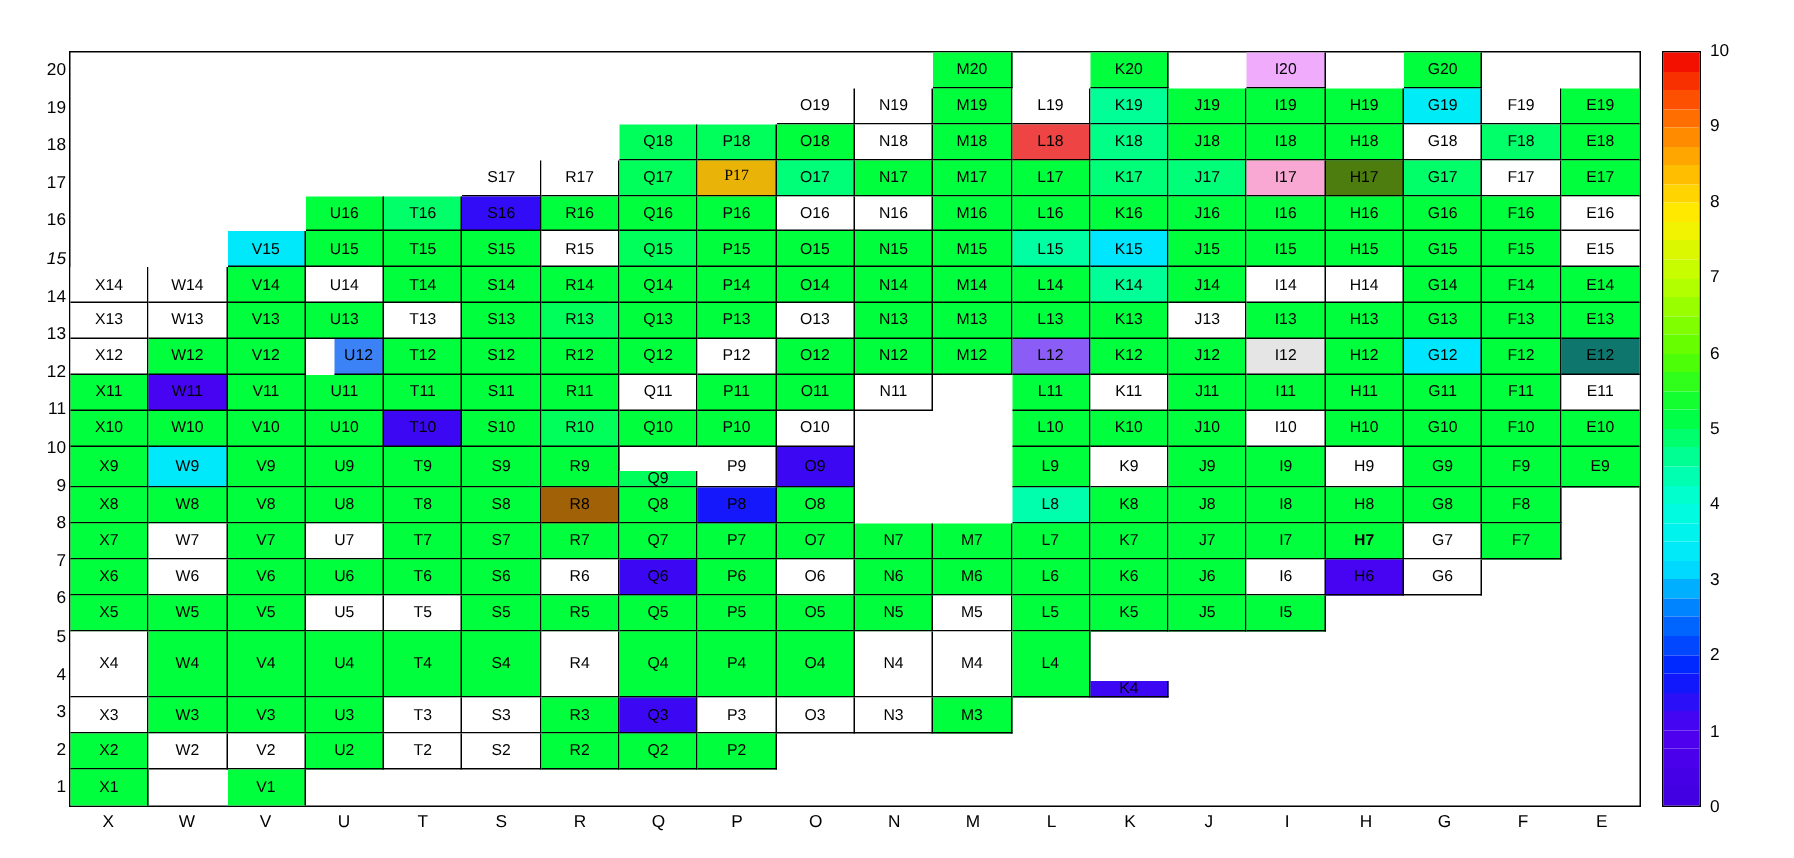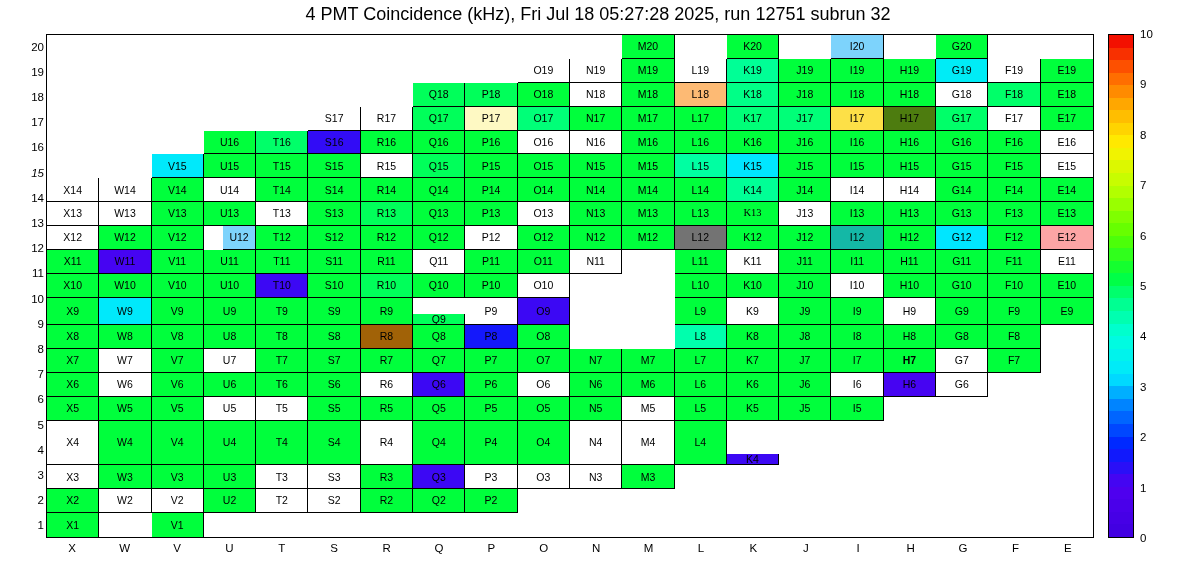--- a/index.html
+++ b/index.html
@@ -102,21 +102,20 @@
     font-size: 11.5px;
     color: #000;
     transform: translateY(-50%);
   }
 </style>
 </head>
 <body>
 
 <div id="root">
 
-  <div id="title">4 PMT Coincidence (kHz), Fri Jul 18 05:27:28 2025, run 12751 subrun 32</div>
 
   <div id="ylabels">
       <div style="top: 12.6px;">20</div>
       <div style="top: 37.8px;">19</div>
       <div style="top: 63px;">18</div>
       <div style="top: 88.2px;">17</div>
       <div style="top: 113.4px;">16</div>
       <div style="top: 138.6px; font-style: italic;">15</div>
       <div style="top: 163.8px;">14</div>
       <div style="top: 189px;">13</div>
@@ -144,21 +143,21 @@
         <div class="cell empty"></div>
         <div class="cell empty"></div>
         <div class="cell empty"></div>
         <div class="cell empty"></div>
         <div class="cell empty"></div>
         <div class="cell empty"></div>
         <div class="cell" style="background: rgb(0, 255, 60);">M20</div>
         <div class="cell empty"></div>
         <div class="cell" style="background: rgb(0, 255, 60);">K20</div>
         <div class="cell empty"></div>
-        <div class="cell" style="background: #7dd3fc;">I20</div>
+        <div class="cell" style="background: #f0abfc;">I20</div>
         <div class="cell empty"></div>
         <div class="cell" style="background: rgb(0, 255, 60);">G20</div>
         <div class="cell empty"></div>
         <div class="cell lastcol empty"></div>
         <div class="cell empty"></div>
         <div class="cell empty"></div>
         <div class="cell empty"></div>
         <div class="cell empty"></div>
         <div class="cell empty"></div>
         <div class="cell empty"></div>
@@ -181,44 +180,44 @@
         <div class="cell empty"></div>
         <div class="cell empty"></div>
         <div class="cell empty"></div>
         <div class="cell empty"></div>
         <div class="cell empty"></div>
         <div class="cell" style="background: rgb(0, 255, 90);">Q18</div>
         <div class="cell" style="background: rgb(0, 255, 90);">P18</div>
         <div class="cell" style="background: rgb(0, 255, 60);">O18</div>
         <div class="cell" style="background: rgb(255, 255, 255);">N18</div>
         <div class="cell" style="background: rgb(0, 255, 60);">M18</div>
-        <div class="cell" style="background: #fdba74; text-align: center;">L18</div>
+        <div class="cell" style="background: #ef4444; text-align: center;">L18</div>
         <div class="cell" style="background: rgb(0, 255, 135);">K18</div>
         <div class="cell" style="background: rgb(0, 255, 60);">J18</div>
         <div class="cell" style="background: rgb(0, 255, 60);">I18</div>
         <div class="cell" style="background: rgb(0, 255, 60);">H18</div>
         <div class="cell" style="background: rgb(255, 255, 255);">G18</div>
         <div class="cell" style="background: rgb(0, 255, 105);">F18</div>
         <div class="cell lastcol" style="background: rgb(0, 255, 60);">E18</div>
         <div class="cell empty"></div>
         <div class="cell empty"></div>
         <div class="cell empty"></div>
         <div class="cell empty"></div>
         <div class="cell empty"></div>
         <div class="cell" style="background: rgb(255, 255, 255);">S17</div>
         <div class="cell" style="background: rgb(255, 255, 255);">R17</div>
         <div class="cell" style="background: rgb(0, 255, 90);">Q17</div>
-        <div class="cell" style="background: #fef9c3;">P17</div>
+        <div class="cell" style="background: #eab308; font-family: Liberation Serif, serif;">P17</div>
         <div class="cell" style="background: rgb(0, 255, 120);">O17</div>
         <div class="cell" style="background: rgb(0, 255, 60);">N17</div>
         <div class="cell" style="background: rgb(0, 255, 60);">M17</div>
         <div class="cell" style="background: rgb(0, 255, 60);">L17</div>
         <div class="cell" style="background: rgb(0, 255, 120);">K17</div>
         <div class="cell" style="background: rgb(0, 255, 120);">J17</div>
-        <div class="cell" style="background: #fde047;">I17</div>
+        <div class="cell" style="background: #f9a8d4;">I17</div>
         <div class="cell" style="background: #4d7c0f;">H17</div>
         <div class="cell" style="background: rgb(0, 255, 105);">G17</div>
         <div class="cell" style="background: rgb(255, 255, 255);">F17</div>
         <div class="cell lastcol" style="background: rgb(0, 255, 60);">E17</div>
         <div class="cell empty"></div>
         <div class="cell empty"></div>
         <div class="cell empty"></div>
         <div class="cell" style="background: rgb(0, 255, 60);">U16</div>
         <div class="cell" style="background: rgb(0, 255, 105);">T16</div>
         <div class="cell" style="background: rgb(50, 12, 246);">S16</div>
@@ -282,47 +281,47 @@
         <div class="cell" style="background: rgb(0, 255, 60);">U13</div>
         <div class="cell" style="background: rgb(255, 255, 255);">T13</div>
         <div class="cell" style="background: rgb(0, 255, 60);">S13</div>
         <div class="cell" style="background: rgb(0, 255, 90);">R13</div>
         <div class="cell" style="background: rgb(0, 255, 60);">Q13</div>
         <div class="cell" style="background: rgb(0, 255, 60);">P13</div>
         <div class="cell" style="background: rgb(255, 255, 255);">O13</div>
         <div class="cell" style="background: rgb(0, 255, 60);">N13</div>
         <div class="cell" style="background: rgb(0, 255, 60);">M13</div>
         <div class="cell" style="background: rgb(0, 255, 60);">L13</div>
-        <div class="cell" style="background: rgb(0, 255, 60); font-family: Liberation Serif, serif;">K13</div>
+        <div class="cell" style="background: rgb(0, 255, 60);">K13</div>
         <div class="cell" style="background: rgb(255, 255, 255);">J13</div>
         <div class="cell" style="background: rgb(0, 255, 60);">I13</div>
         <div class="cell" style="background: rgb(0, 255, 60);">H13</div>
         <div class="cell" style="background: rgb(0, 255, 60);">G13</div>
         <div class="cell" style="background: rgb(0, 255, 60);">F13</div>
         <div class="cell lastcol" style="background: rgb(0, 255, 60);">E13</div>
         <div class="cell" style="background: rgb(255, 255, 255);">X12</div>
         <div class="cell" style="background: rgb(0, 255, 60);">W12</div>
         <div class="cell" style="background: rgb(0, 255, 60);">V12</div>
-        <div class="cell" style="background: #7dd3fc; margin-left: 19px;">U12</div>
+        <div class="cell" style="background: #3b82f6; margin-left: 19px;">U12</div>
         <div class="cell" style="background: rgb(0, 255, 60);">T12</div>
         <div class="cell" style="background: rgb(0, 255, 60);">S12</div>
         <div class="cell" style="background: rgb(0, 255, 60);">R12</div>
         <div class="cell" style="background: rgb(0, 255, 60);">Q12</div>
         <div class="cell" style="background: rgb(255, 255, 255);">P12</div>
         <div class="cell" style="background: rgb(0, 255, 60);">O12</div>
         <div class="cell" style="background: rgb(0, 255, 60);">N12</div>
         <div class="cell" style="background: rgb(0, 255, 60);">M12</div>
-        <div class="cell" style="background: #737373;">L12</div>
+        <div class="cell" style="background: #8b5cf6;">L12</div>
         <div class="cell" style="background: rgb(0, 255, 60);">K12</div>
         <div class="cell" style="background: rgb(0, 255, 60);">J12</div>
-        <div class="cell" style="background: #14b8a6; text-align: right;">I12</div>
+        <div class="cell" style="background: #e5e5e5; text-align: right;">I12</div>
         <div class="cell" style="background: rgb(0, 255, 60);">H12</div>
         <div class="cell" style="background: rgb(0, 230, 255);">G12</div>
         <div class="cell" style="background: rgb(0, 255, 60);">F12</div>
-        <div class="cell lastcol" style="background: #fca5a5;">E12</div>
+        <div class="cell lastcol" style="background: #0f766e;">E12</div>
         <div class="cell" style="background: rgb(0, 255, 60);">X11</div>
         <div class="cell" style="background: rgb(70, 4, 242);">W11</div>
         <div class="cell" style="background: rgb(0, 255, 60);">V11</div>
         <div class="cell" style="background: rgb(0, 255, 60);">U11</div>
         <div class="cell" style="background: rgb(0, 255, 60);">T11</div>
         <div class="cell" style="background: rgb(0, 255, 60);">S11</div>
         <div class="cell" style="background: rgb(0, 255, 60);">R11</div>
         <div class="cell" style="background: rgb(255, 255, 255);">Q11</div>
         <div class="cell" style="background: rgb(0, 255, 60);">P11</div>
         <div class="cell" style="background: rgb(0, 255, 60);">O11</div>

